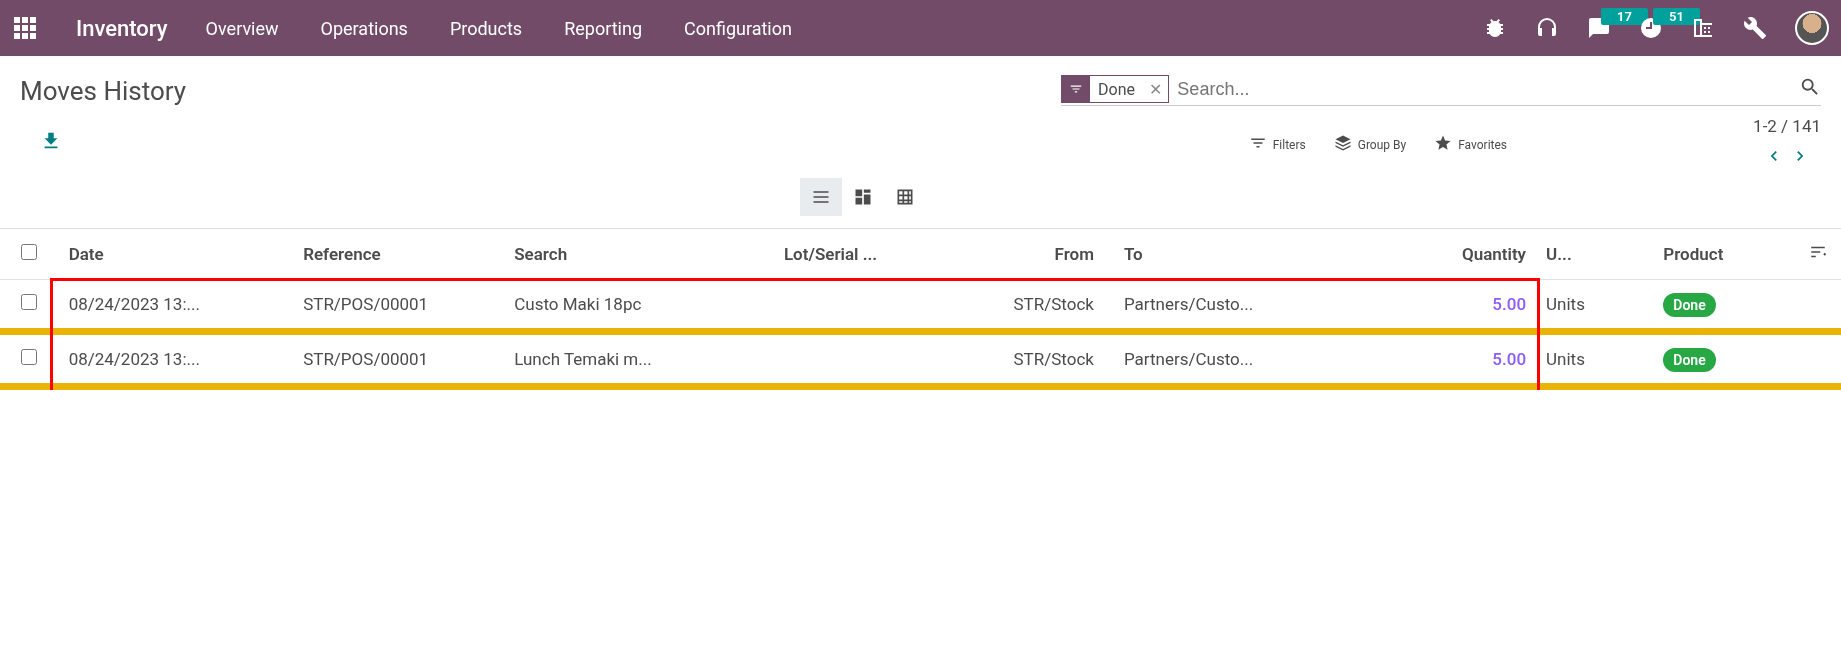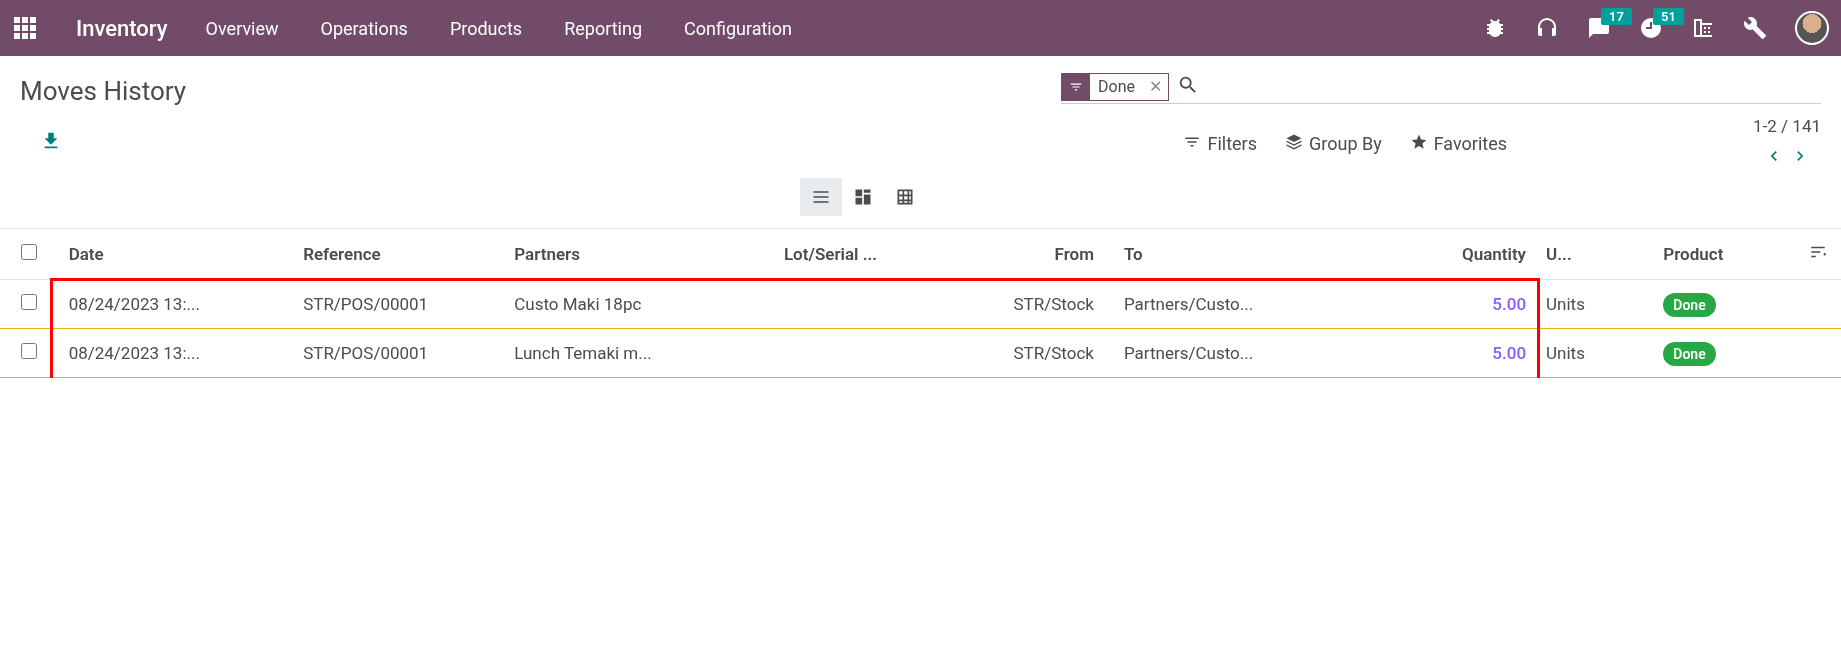--- a/index.html
+++ b/index.html
@@ -35,34 +35,34 @@
   .systray { display: flex; align-items: center; gap: 28px; }
   .systray-item { position: relative; display: flex; align-items: center; color: #fff; cursor: pointer; }
   .systray-item svg { width: 24px; height: 24px; fill: #fff; }
   .badge {
     position: absolute;
     top: -8px; left: 14px;
     background: #00A09D;
     color: #fff;
     font-size: 13px;
     font-weight: 600;
-    padding: 1px 8px;
+    padding: 1px 16px;
     border-radius: 2px;
   }
   .avatar {
     width: 34px; height: 34px; border-radius: 50%;
     background: radial-gradient(circle at 50% 35%, #d8b08c 0%, #d8b08c 38%, #555 39%, #555 100%);
     border: 2px solid #fff;
   }
 
   
   .controlbar {
     display: flex;
     padding: 12px 20px 4px 20px;
-    align-items: center;
+    align-items: flex-end;
     gap: 20px;
   }
   .page-title { font-size: 26px; color: #4c4c4c; flex: 0 0 auto; padding-top: 8px;}
   .cp-left { flex: 1; }
   .searchbox {
     display: flex; align-items: center;
     border-bottom: 1px solid #ccc;
     padding: 2px 0;
     width: 760px;
   }
@@ -86,21 +86,21 @@
   .searchbox .search-icon { color:#4c4c4c; }
   .searchbox .search-icon svg{width:22px;height:22px;fill:#4c4c4c;}
 
   
   .toolbar-row {
     display:flex; align-items:center; padding: 6px 20px 8px 20px;
   }
   .export-btn svg{ width:22px; height:22px; fill:#017e84;}
   .export-btn{cursor:pointer; padding-left: 20px;}
   .toolbar-right{ margin-left:auto; display:flex; align-items:center; gap:28px;}
-  .tbtn { display:flex; align-items:flex-start; gap:6px; font-size:18px; color:#4c4c4c; cursor:pointer;}
+  .tbtn { display:flex; align-items:flex-end; gap:6px; font-size:12px; color:#4c4c4c; cursor:pointer;}
   .tbtn svg{width:18px;height:18px;fill:#4c4c4c;}
   .pager { display:flex; align-items:center; gap:10px; font-size:17px; color:#4c4c4c;flex-direction:column;}
   .pager-arrows{display:flex;gap:6px;}
   .pager-arrows svg{width:20px;height:20px;fill:#017e84;cursor:pointer;}
 
   .view-switch-row{ display:flex; padding:0 20px 6px 20px;}
   .view-switch{ margin-left:780px; display:flex; gap:0;}
   .vsbtn{width:42px;height:38px;display:flex;align-items:center;justify-content:center;cursor:pointer;}
   .vsbtn.active{background:#e9ecef;}
   .vsbtn svg{width:20px;height:20px;fill:#4c4c4c;}
@@ -116,21 +116,21 @@
     font-size:17px;
     font-weight:600;
     color:#4c4c4c;
     padding: 14px 10px;
     border-top:1px solid #dee2e6;
     border-bottom:1px solid #dee2e6;
   }
   tbody td {
     font-size:17px;
     padding: 14px 10px;
-    border-bottom: 1px solid #eab308;
+    border-bottom: 7px solid #eab308;
     white-space: nowrap;
     overflow:hidden;
     text-overflow:ellipsis;
   }
   th.qty, td.qty{ text-align:right; }
   td.qty { color:#8b5cf6; font-weight:500;}
   .checkcell{width:40px;text-align:center;}
   input[type=checkbox]{width:16px;height:16px;}
   .status-pill{
     background:#28a745;
@@ -219,20 +219,21 @@
   <div class="searchbox">
     <div class="facet">
       <div class="facet-icon">
         <svg viewBox="0 0 24 24">
             <path d="M10 18h4v-2h-4v2zM3 6v2h18V6H3zm3 7h12v-2H6v2z"></path>
           </svg>
       </div>
       <span class="facet-label">Done</span>
       <span class="facet-close">✕</span>
     </div>
+    <input type="text" placeholder="Search..." style="">
     <span class="search-icon">
       <svg viewBox="0 0 24 24">
           <path d="M15.5 14h-.79l-.28-.27A6.471 6.471 0 0 0 16 9.5 6.5 6.5 0 1 0 9.5 16a6.471 6.471 0 0 0 4.23-1.57l.27.28v.79l5 4.99L20.49 19zm-6 0C7.01 14 5 11.99 5 9.5S7.01 5 9.5 5 14 7.01 14 9.5 11.99 14 9.5 14z"></path>
         </svg>
     </span>
   </div>
 </div>
 
 <div class="toolbar-row">
   <div class="export-btn">
@@ -307,21 +308,21 @@
         <col style="width:140px">
     <col style="width:100px">
         <col style="width:120px">
         <col style="width:40px">
   </colgroup>
   <thead>
     <tr>
       <th class="checkcell"><input type="checkbox" style=""></th>
       <th>Date</th>
       <th>Reference</th>
-      <th>Partners</th>
+      <th>Search</th>
       <th>Lot/Serial ...</th>
       <th style="text-align:right;padding-right:20px;">From</th>
       <th>To</th>
       <th class="qty">Quantity</th>
       <th>U...</th>
       <th>Product</th>
       <th class="opt-col">
         <svg viewBox="0 0 24 24">
               <path d="M3 17h6v2H3zm0-6h12v2H3zm0-6h18v2H3zm18 12-2-2h4zm0-4 2 2h-4z"></path>
             </svg>

